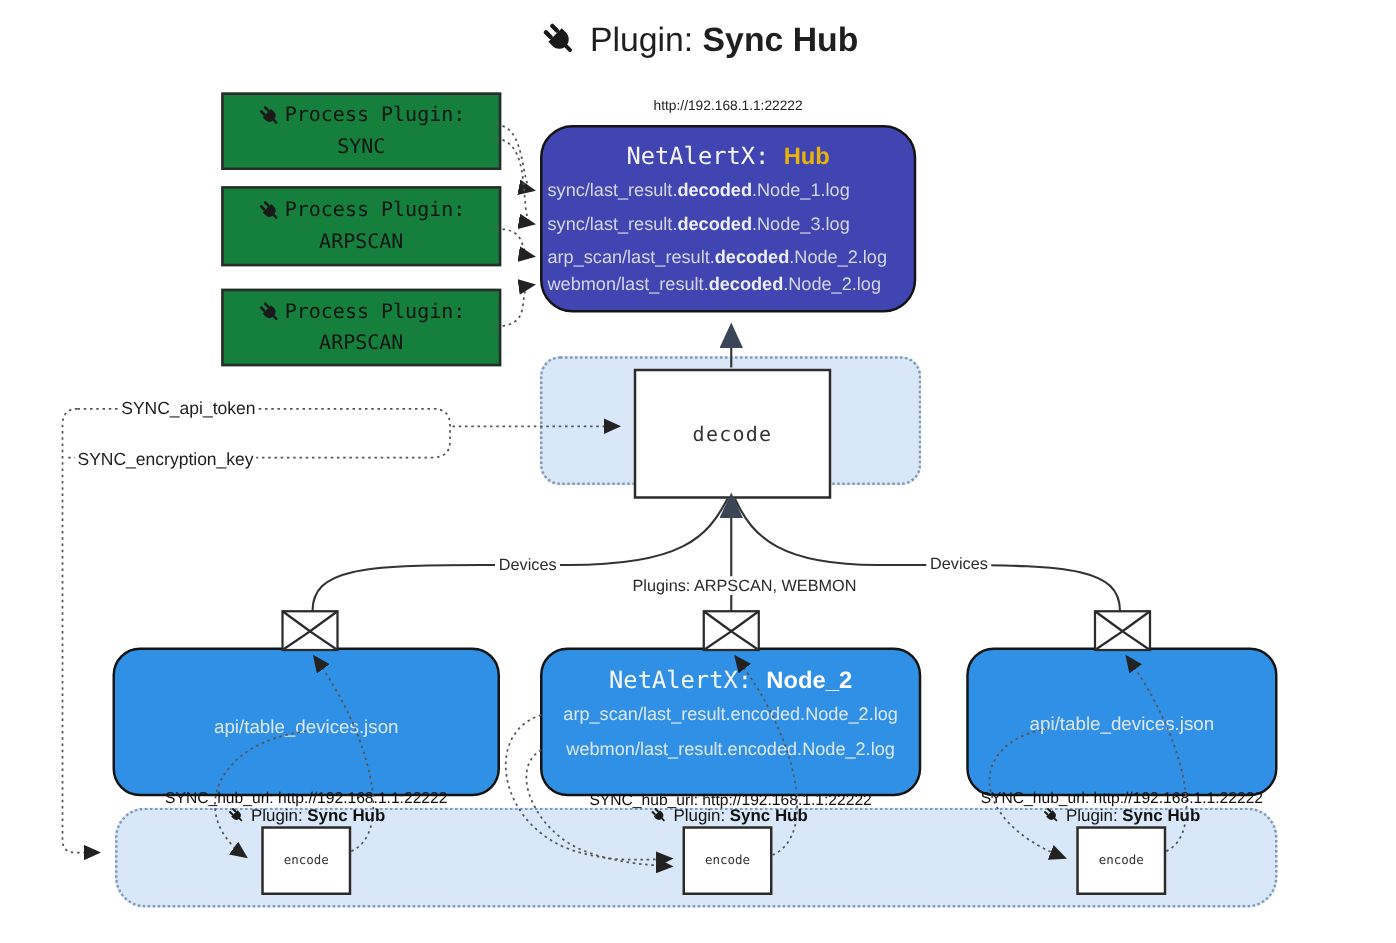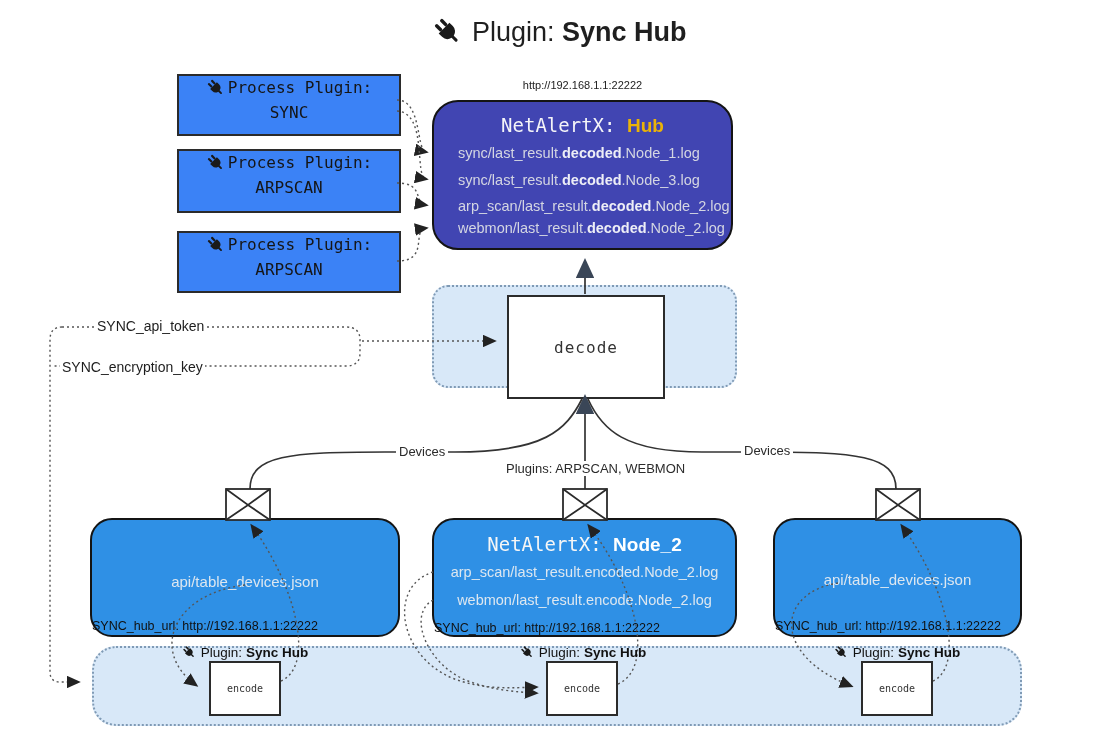--- a/index.html
+++ b/index.html
@@ -13,48 +13,48 @@
          font-size:27px;color:#1f1f1f;z-index:1;white-space:nowrap;}
   .title b{font-weight:bold;}
 
   
   .plug svg{display:block;fill:#1a1a1a;}
   .plug.lg svg{width:32px;height:32px;}
   .plug.md svg{width:20px;height:20px;}
   .plug.sm svg{width:15px;height:15px;}
 
   
-  .procbox{border:2px solid #2b2b2b;background:#3b82f6;z-index:1;
-           display:flex;flex-direction:column;align-items:center;
+  .procbox{border:2px solid #2b2b2b;background:#15803d;z-index:1;
+           display:flex;flex-direction:column;align-items:center;justify-content:center;
            font-family:"DejaVu Sans Mono",monospace;font-size:16px;color:#151515;line-height:1.55;}
   .procbox .row{display:flex;align-items:center;gap:2px;white-space:nowrap;}
 
   
   .hub-url{left:432px;top:79px;width:301px;text-align:center;font-size:11px;color:#222;z-index:1;}
   .hub{left:432px;top:100px;width:301px;height:150px;background:#4145b2;border:2px solid #141414;
        border-radius:26px;box-sizing:border-box;z-index:1;}
   .hub-title{position:absolute;top:12px;left:0;width:100%;text-align:center;
              font-family:"DejaVu Sans Mono",monospace;font-size:19px;color:#f4f4f8;white-space:nowrap;}
   .hub-title b{font-family:"Liberation Sans",sans-serif;color:#eab308;}
-  .hub-line{position:absolute;left:24px;font-size:14.5px;color:#d4d6e2;white-space:nowrap;}
+  .hub-line{position:absolute;left:4px;font-size:14.5px;color:#d4d6e2;white-space:nowrap;}
   .hub-line b{color:#edeef6;}
 
   
   .lightbox{background:#d8e8f8;border:2px dotted #7f9ab5;box-sizing:border-box;z-index:0;}
   .whitebox{background:#fff;border:2px solid #2b2b2b;box-sizing:border-box;z-index:1;
             display:flex;align-items:center;justify-content:center;
             font-family:"DejaVu Sans Mono",monospace;color:#333;}
 
   
   .node{background:#2f90e5;border:2px solid #141414;border-radius:22px;box-sizing:border-box;z-index:1;}
   .node-title{position:absolute;top:13px;left:0;width:100%;text-align:center;
               font-family:"DejaVu Sans Mono",monospace;font-size:19px;color:#f6f6f6;white-space:nowrap;}
   .node-title b{font-family:"Liberation Sans",sans-serif;color:#ffffff;}
   .node-line{position:absolute;left:0;width:100%;text-align:center;font-size:14.5px;color:#dde7f0;white-space:nowrap;}
-  .node-url{position:absolute;left:0;width:100%;text-align:left;font-size:12.5px;color:#101010;white-space:nowrap;}
+  .node-url{position:absolute;left:0;width:100%;text-align:center;font-size:12.5px;color:#101010;white-space:nowrap;margin-top:12px;}
 
   
   .edge-label{background:#fff;font-size:13px;color:#2b2b2b;padding:0 3px;z-index:3;white-space:nowrap;}
   .key-label{background:#fff;font-size:14px;color:#1d1d1d;padding:0 2px;z-index:3;white-space:nowrap;}
 
   
   .band-label{display:flex;align-items:center;gap:4px;font-size:13.5px;color:#111;
               z-index:3;transform:translateX(-50%);white-space:nowrap;}
   .band-label b{font-weight:bold;}
 </style>
@@ -158,21 +158,21 @@
   <div class="abs node" style="left:90px;top:518px;width:310px;height:119px;">
     <div class="node-line" style="top:53px;font-size:15px;">api/table_devices.json</div>
     <div class="node-url" style="top:99px;">SYNC_hub_url: http://192.168.1.1:22222</div>
   </div>
 
   <div class="abs node" style="left:432px;top:518px;width:305px;height:119px;padding-left:12px;">
     <div class="node-title">
       <span>NetAlertX:</span> <b>Node_2</b>
     </div>
     <div class="node-line" style="top:44px;">arp_scan/last_result.encoded.Node_2.log</div>
-    <div class="node-line" style="top:72px;">webmon/last_result.encode.Node_2.log</div>
+    <div class="node-line" style="top:72px;">webmon/last_result.encoded.Node_2.log</div>
     <div class="node-url" style="top:101px;">SYNC_hub_url: http://192.168.1.1:22222</div>
   </div>
 
   <div class="abs node" style="left:773px;top:518px;width:249px;height:119px;">
     <div class="node-line" style="top:51px;font-size:15px;">api/table_devices.json</div>
     <div class="node-url" style="top:99px;">SYNC_hub_url: http://192.168.1.1:22222</div>
   </div>
 
   <div class="abs lightbox" style="left:92px;top:646px;width:930px;height:80px;border-radius:24px;"></div>
 

